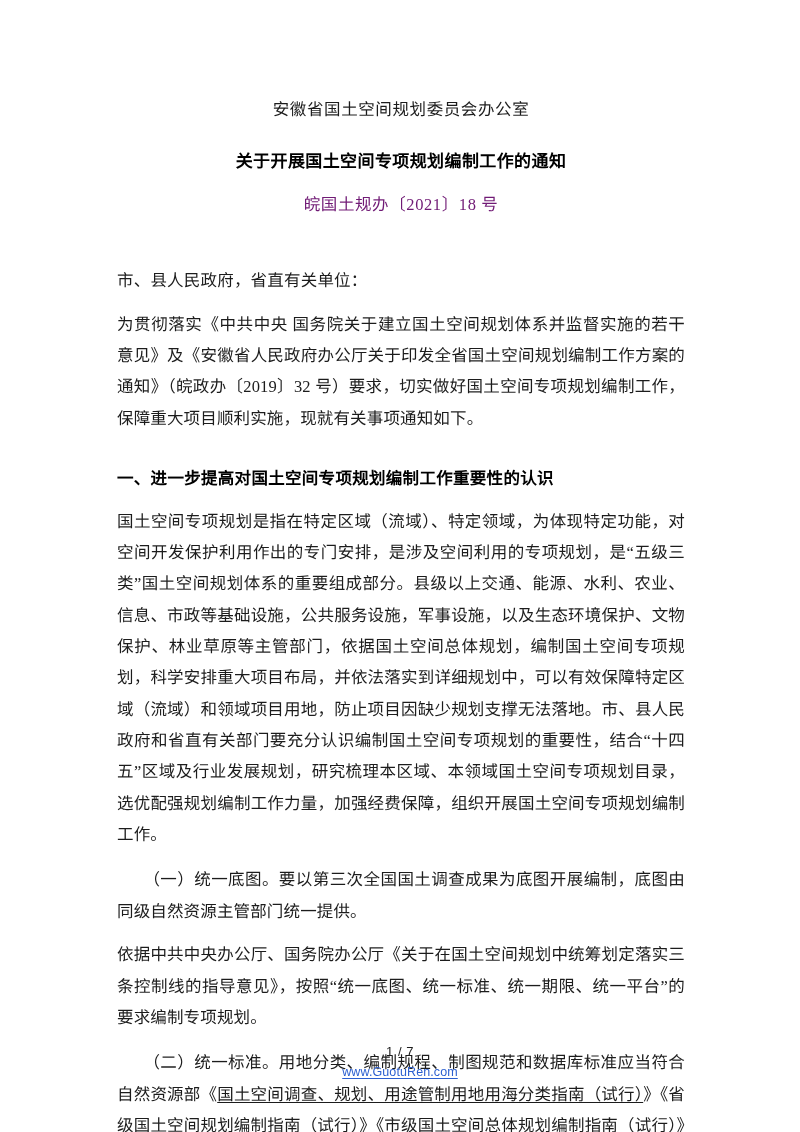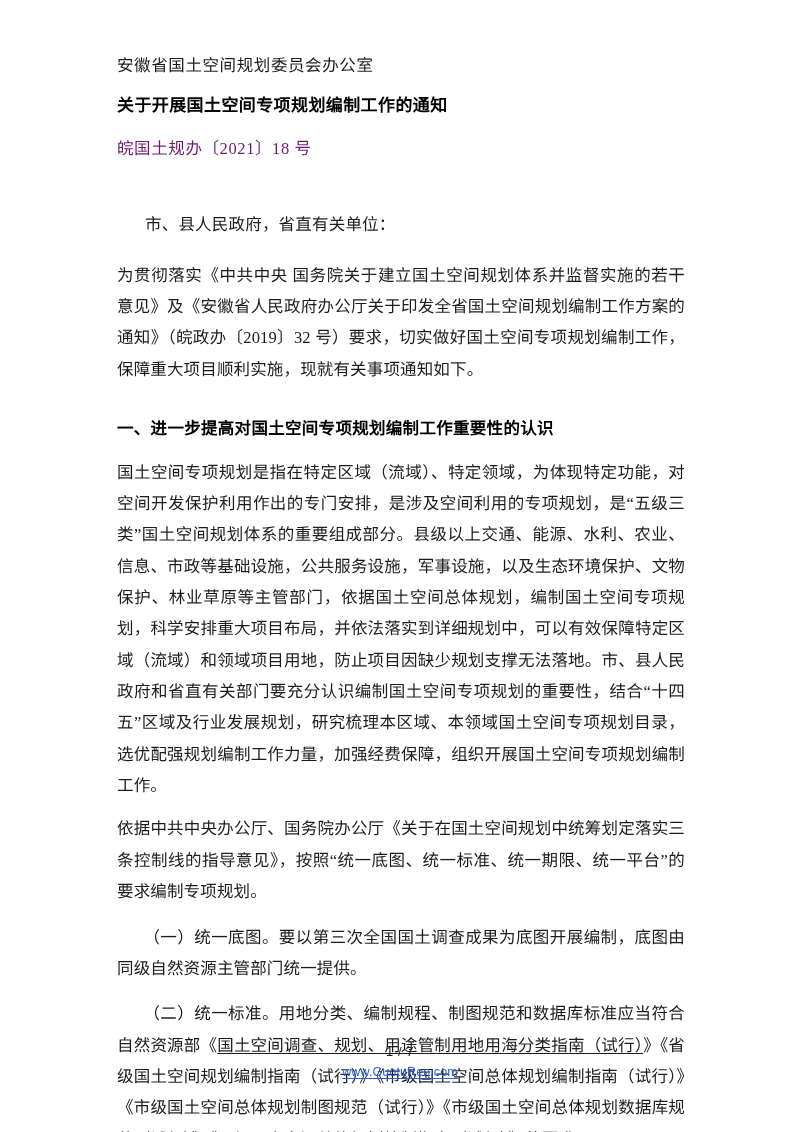--- a/index.html
+++ b/index.html
@@ -24,33 +24,33 @@
   }
   .content {
     position: absolute;
     left: 117px;
     top: 0;
     width: 568px;
   }
 
   
   .masthead {
-    padding-top: 52px;
-    text-align: left;
+    padding-top: 96px;
+    text-align: center;
   }
   .org-line {
     font-family: "Liberation Serif", "DejaVu Serif", serif;
     font-size: 16.5px;
     line-height: 1.7;
     letter-spacing: 0.6px;
     color: #1c1c1c;
     white-space: nowrap;
   }
   .doc-title {
-    margin-top: 12px;
+    margin-top: 24px;
     font-family: "Liberation Sans", "DejaVu Sans", sans-serif;
     font-weight: bold;
     font-size: 17px;
     line-height: 1.6;
     letter-spacing: 0.4px;
     color: #000000;
     white-space: nowrap;
   }
   .doc-number {
     margin-top: 16px;
@@ -63,42 +63,41 @@
   }
 
   
   .salutation {
     margin-top: 46px;
     font-size: 16.5px;
     line-height: 1.9;
     letter-spacing: 0.2px;
     text-align: justify;
     color: #1c1c1c;
-    margin-left: 28px;
   }
   .para {
     margin-top: 12px;
     font-size: 16.5px;
     line-height: 1.9;
     letter-spacing: 0.15px;
     text-align: justify;
     text-justify: inter-ideograph;
     color: #1c1c1c;
   }
-  .para.tight { margin-top: 19px; }
+  .para.tight { margin-top: 12px; }
   .para.sub {
     text-indent: 1.6em;
     margin-top: 14px;
   }
 
   
   .section-heading {
     margin-top: 30px;
     margin-bottom: 6px;
-    font-family: Liberation Mono, monospace;
+    font-family: Liberation Serif, serif;
     font-weight: bold;
     font-size: 16.5px;
     line-height: 1.8;
     letter-spacing: 0.3px;
     color: #000000;
   }
 
   
   .doc-link {
     color: #1c1c1c;
@@ -145,23 +144,23 @@
       <div class="doc-number">皖国土规办〔2021〕18 号</div>
     </div>
 
     <div class="salutation">市、县人民政府，省直有关单位：</div>
 
     <div class="para tight">为贯彻落实《中共中央 国务院关于建立国土空间规划体系并监督实施的若干意见》及《安徽省人民政府办公厅关于印发全省国土空间规划编制工作方案的通知》（皖政办〔2019〕32 号）要求，切实做好国土空间专项规划编制工作，保障重大项目顺利实施，现就有关事项通知如下。</div>
 
     <div class="section-heading">一、进一步提高对国土空间专项规划编制工作重要性的认识</div>
     <div class="para">国土空间专项规划是指在特定区域（流域）、特定领域，为体现特定功能，对空间开发保护利用作出的专门安排，是涉及空间利用的专项规划，是“五级三类”国土空间规划体系的重要组成部分。县级以上交通、能源、水利、农业、信息、市政等基础设施，公共服务设施，军事设施，以及生态环境保护、文物保护、林业草原等主管部门，依据国土空间总体规划，编制国土空间专项规划，科学安排重大项目布局，并依法落实到详细规划中，可以有效保障特定区域（流域）和领域项目用地，防止项目因缺少规划支撑无法落地。市、县人民政府和省直有关部门要充分认识编制国土空间专项规划的重要性，结合“十四五”区域及行业发展规划，研究梳理本区域、本领域国土空间专项规划目录，选优配强规划编制工作力量，加强经费保障，组织开展国土空间专项规划编制工作。</div>
 
+    <div class="para sub">（一）统一底图。要以第三次全国国土调查成果为底图开展编制，底图由同级自然资源主管部门统一提供。</div>
+
     <div class="para">依据中共中央办公厅、国务院办公厅《关于在国土空间规划中统筹划定落实三条控制线的指导意见》，按照“统一底图、统一标准、统一期限、统一平台”的要求编制专项规划。</div>
-
-    <div class="para sub">（一）统一底图。要以第三次全国国土调查成果为底图开展编制，底图由同级自然资源主管部门统一提供。</div>
 
     <div class="para sub"><span>（二）统一标准。用地分类、编制规程、制图规范和数据库标准应当符合自然资源部《</span><span class="doc-link">国土空间调查、规划、用途管制用地用海分类指南（试行）</span><span>》《省级国土空间规划编制指南（试行）》《市级国土空间总体规划编制指南（试行）》《市级国土空间总体规划制图规范（试行）》《市级国土空间总体规划数据库规范（试行）》《县级国土空间总体规划编制指南（试行）》的要求。</span></div>
 
   </div>
 
   <div class="footer">
     <div class="page-num">1 / 7</div>
     <a class="site-link" href="#" style="color: rgb(43, 95, 208);">www.GuotuRen.com</a>
   </div>
 

